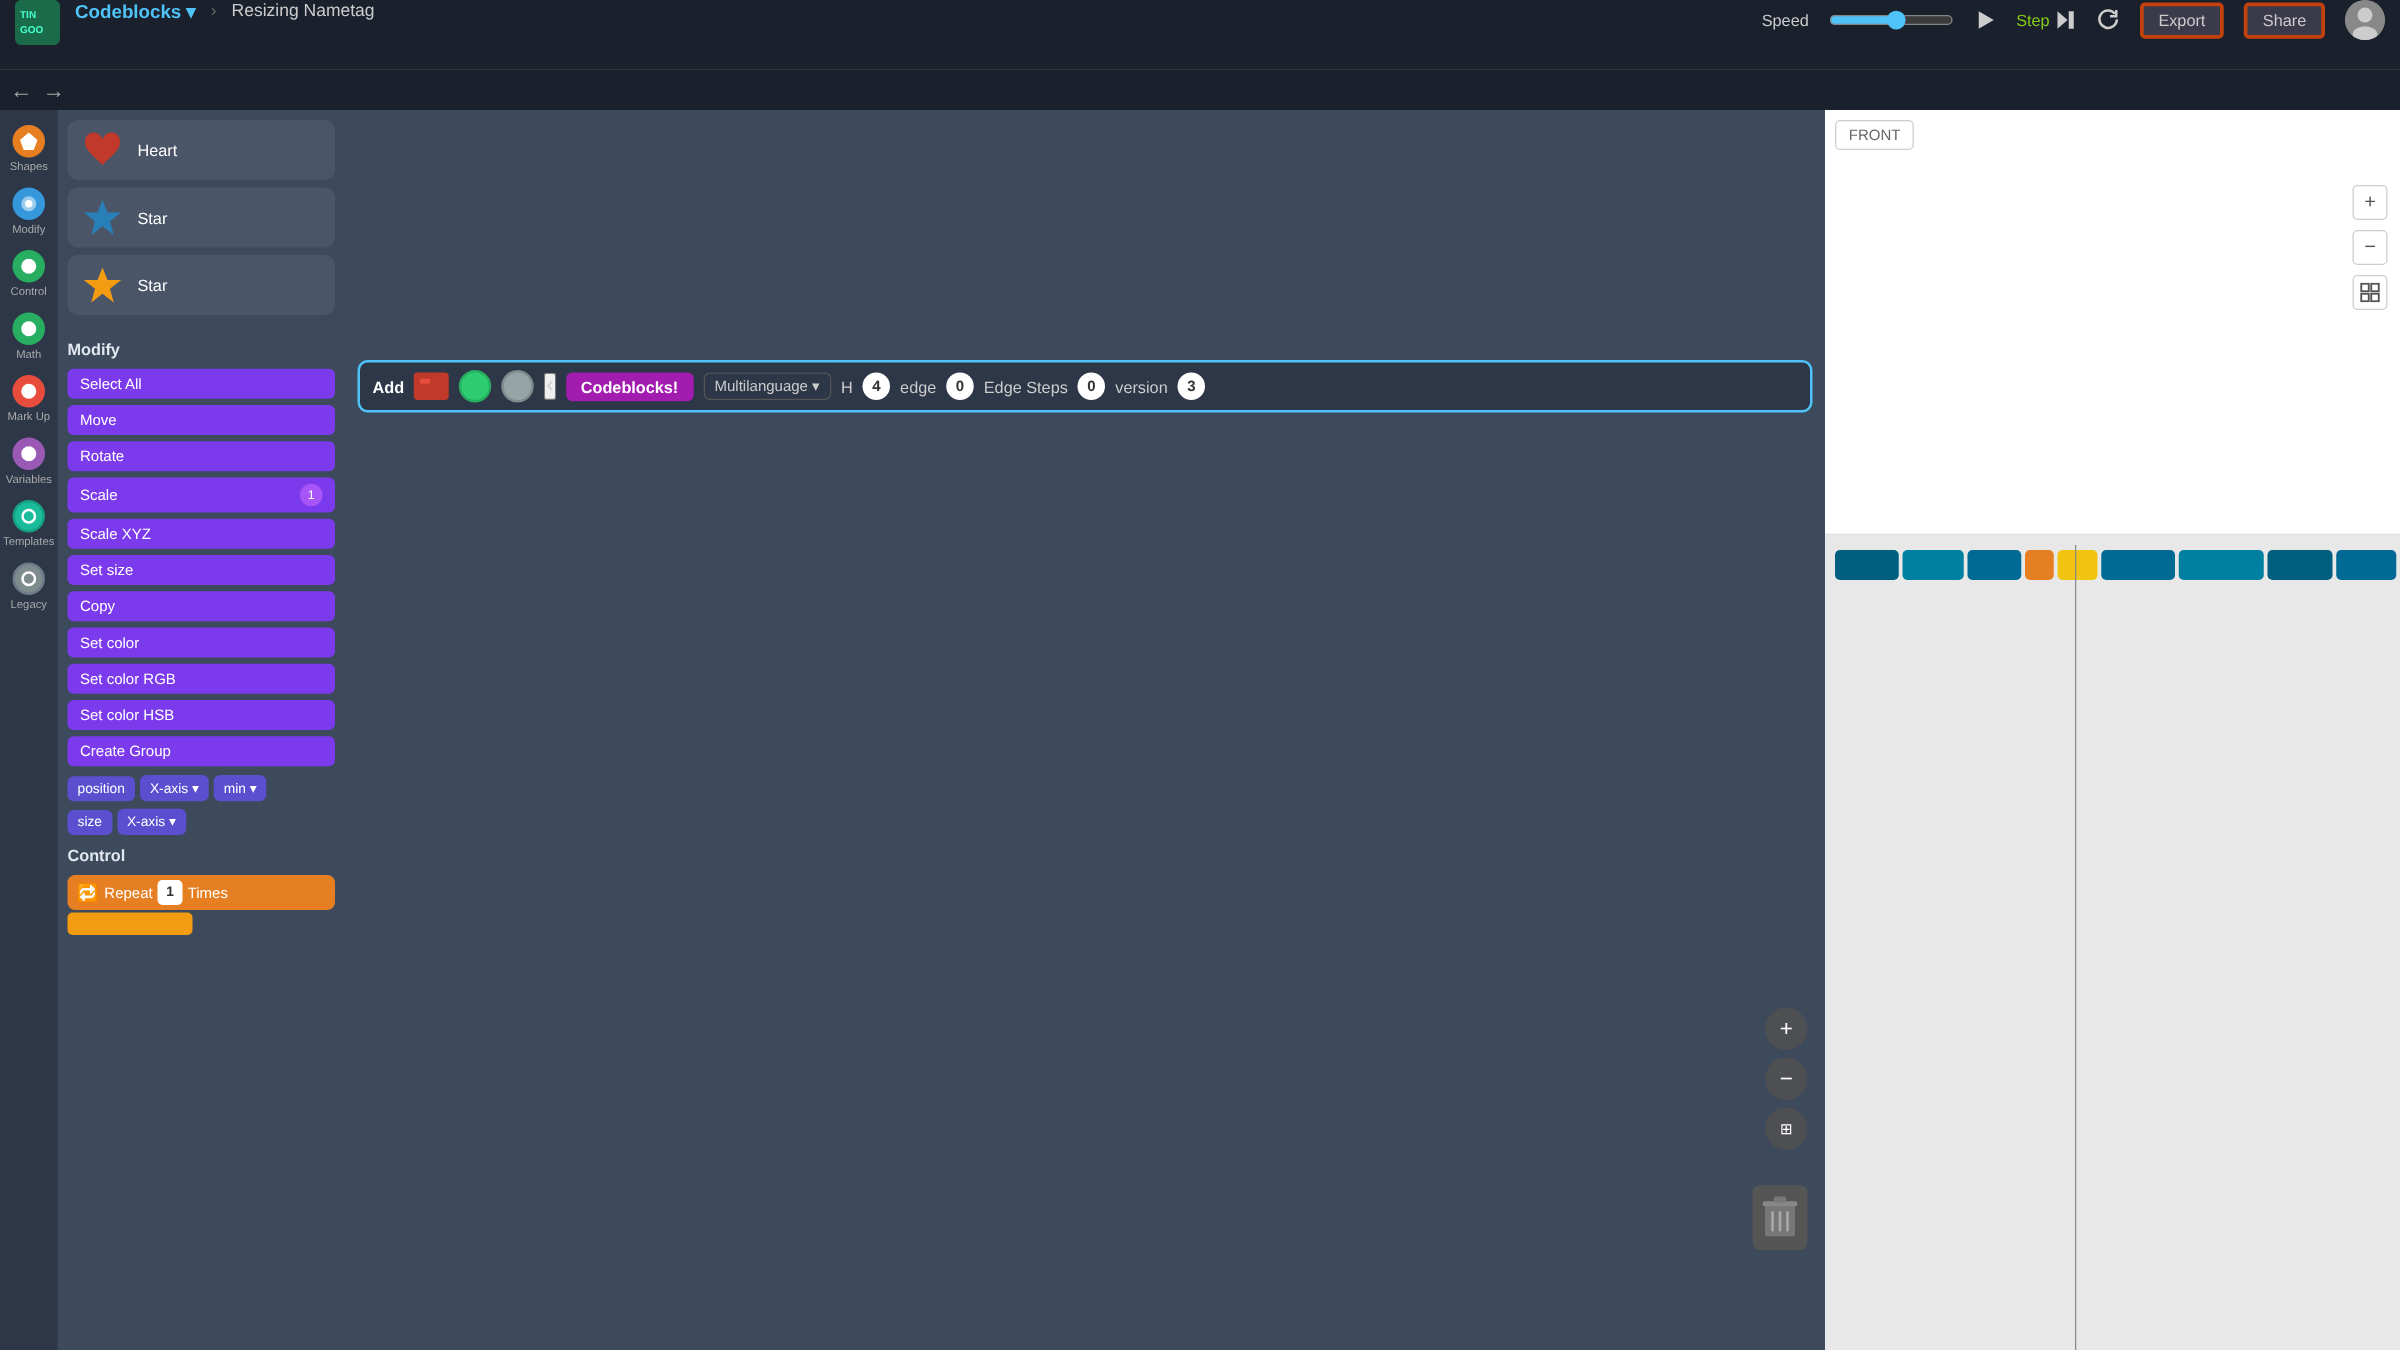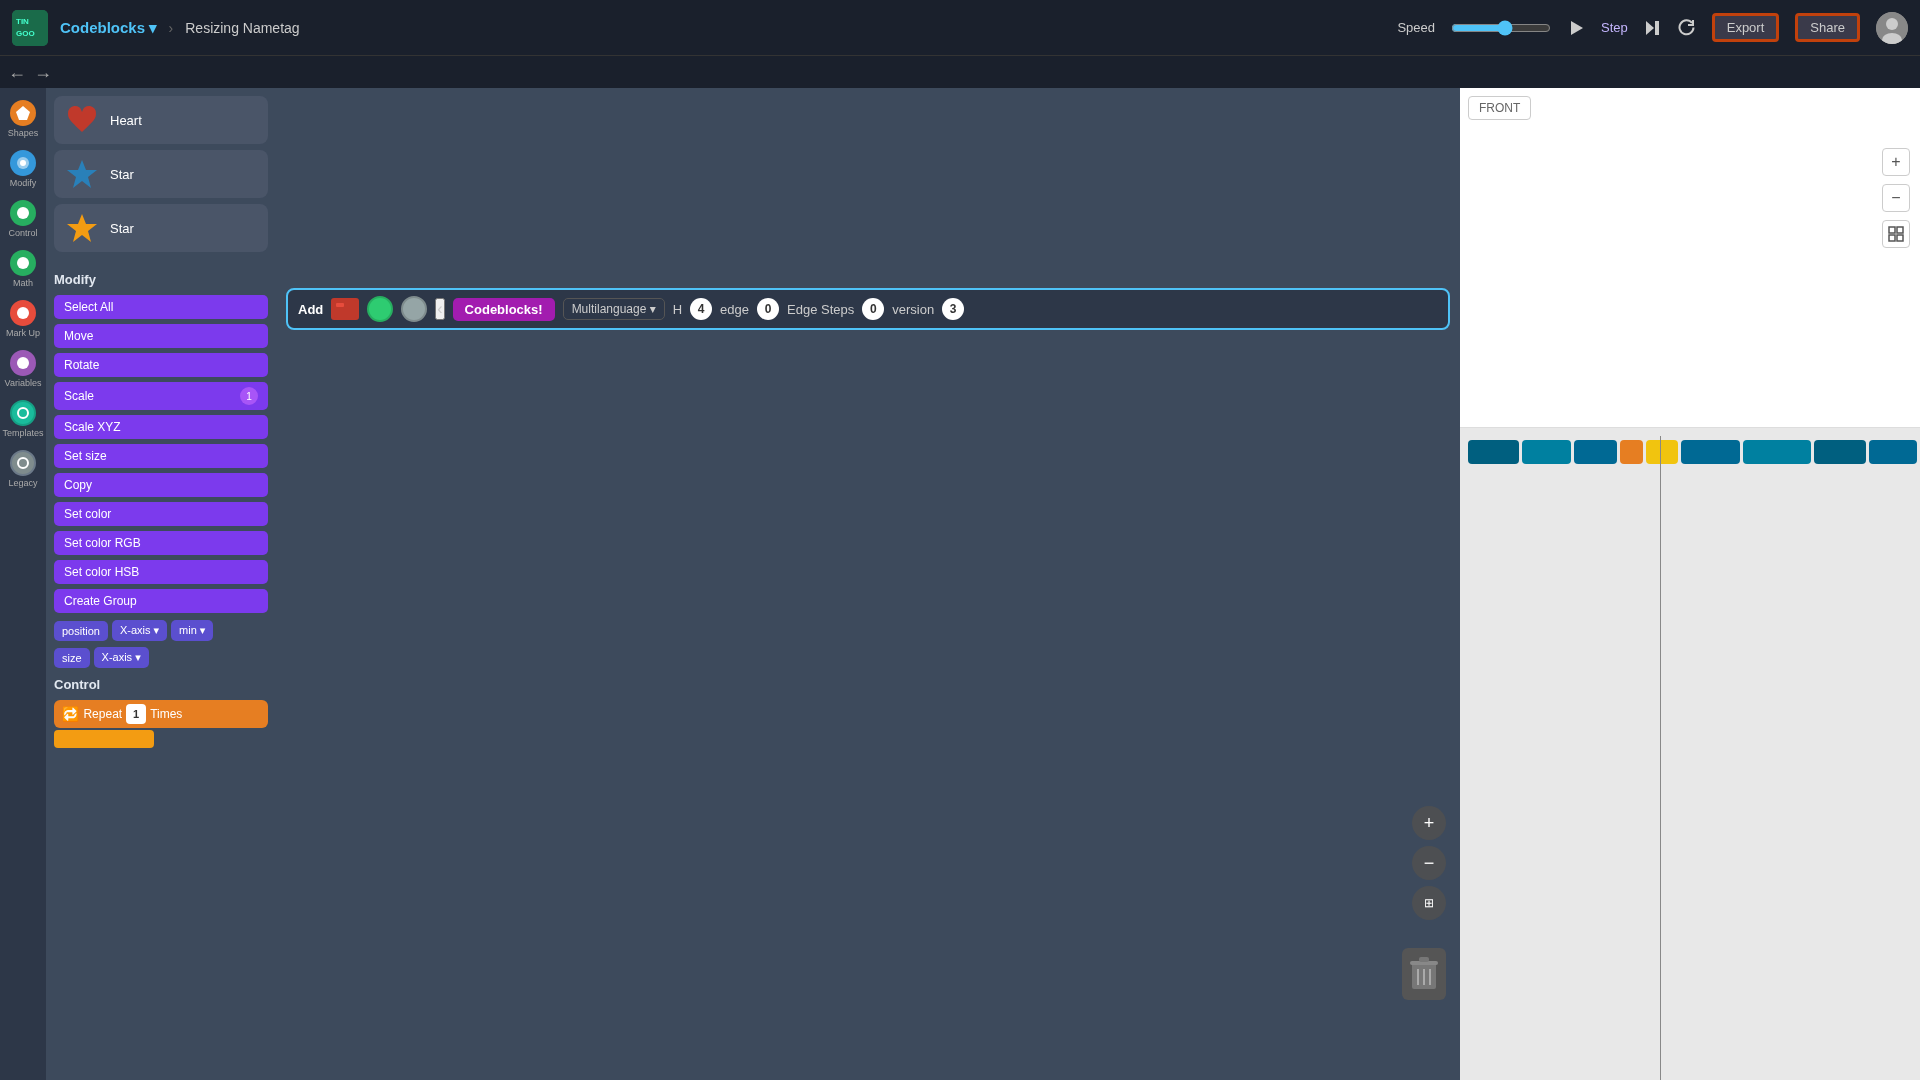--- a/index.html
+++ b/index.html
@@ -3,21 +3,21 @@
   <meta charset="utf-8">
   <style>
     * { box-sizing: border-box; margin: 0; padding: 0; }
     body { font-family: Arial, sans-serif; background: #2d3748; width: 1920px; height: 1080px; overflow: hidden; }
 
     
     #topbar {
       height: 56px;
       background: #1a202c;
       display: flex;
-      align-items: center;
+      align-items: flex-start;
       padding: 0 12px;
       gap: 12px;
       border-bottom: 1px solid #333;
     }
     #logo {
       width: 36px; height: 36px;
       background: #2d6a4f;
       border-radius: 6px;
       display: flex; align-items: center; justify-content: center;
       font-size: 10px; color: white; font-weight: bold;
@@ -34,22 +34,22 @@
     #breadcrumb-sep { color: #666; font-size: 14px; }
     #project-title { color: #ccc; font-size: 14px; }
     #topbar-right {
       margin-left: auto;
       display: flex; align-items: center; gap: 16px;
     }
     #speed-label { color: #ccc; font-size: 13px; }
     #speed-slider { width: 100px; accent-color: #4fc3f7; }
     .top-btn {
       background: none; border: none; cursor: pointer;
-      color: #c4b5fd; font-size: 13px;
-      display: flex; align-items: center; gap: 16px;
+      color: #84cc16; font-size: 13px;
+      display: flex; align-items: center; gap: 4px;
     }
     .top-btn svg { width: 18px; height: 18px; }
     #export-btn, #share-btn {
       background: #3a3a4a; color: #ccc; border: 3px solid #c2410c;
       border-radius: 4px; padding: 4px 12px; cursor: pointer; font-size: 13px;
     }
     #avatar {
       width: 32px; height: 32px; border-radius: 50%;
       background: #888; overflow: hidden;
       display: flex; align-items: center; justify-content: center;

